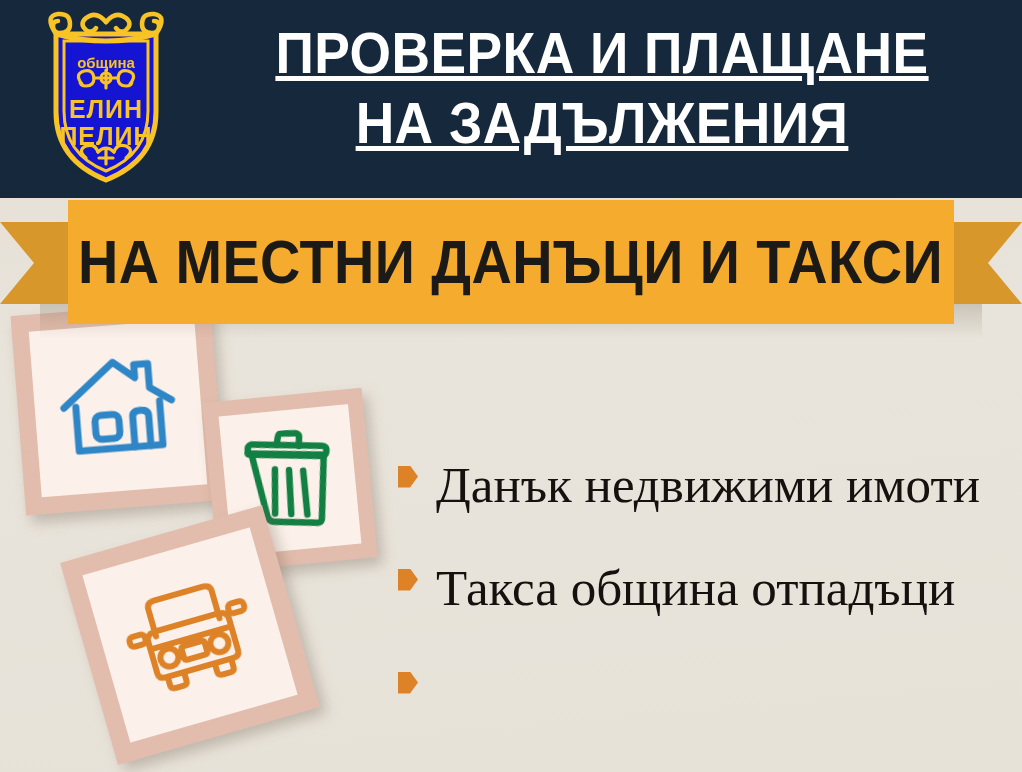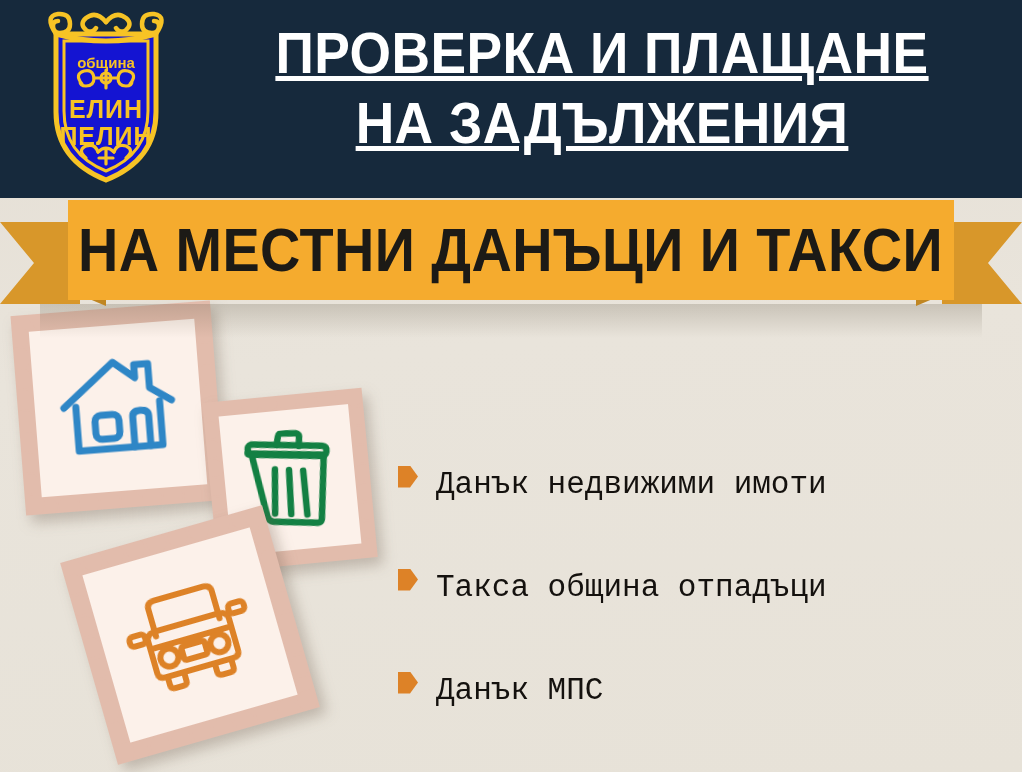--- a/index.html
+++ b/index.html
@@ -94,21 +94,21 @@
     background: #c08622;
     z-index: 2;
   }
   .ribbon-fold.left { left: 68px; clip-path: polygon(0 0, 38px 0, 38px 16px, 0 0); }
   .ribbon-fold.right { right: 68px; clip-path: polygon(0 0, 38px 0, 38px 0, 0 16px); }
   .ribbon-main {
     position: absolute;
     left: 68px;
     top: 2px;
     width: 886px;
-    height: 100px;
+    height: 124px;
     background: #f5ab2e;
     z-index: 3;
     display: flex;
     align-items: center;
     justify-content: center;
   }
   .ribbon-text {
     font-family: "Liberation Sans", sans-serif;
     font-weight: bold;
     font-size: 62px;
@@ -180,22 +180,22 @@
   }
   .bullet-marker {
     flex: 0 0 auto;
     width: 20px;
     height: 22px;
     margin-right: 18px;
     background: #dd8227;
     clip-path: polygon(0 0, 12px 0, 20px 11px, 12px 22px, 0 22px, 0 0);
   }
   .bullet-label {
-    font-family: Liberation Mono, monospace;
-    font-size: 31px;
+    font-family: Liberation Serif, serif;
+    font-size: 51px;
     line-height: 48px;
     color: #14110e;
     white-space: nowrap;
     margin-top: 16px;
   }
 </style>
 </head>
 <body>
 
 <div class="poster">
@@ -436,17 +436,16 @@
     <div class="bullet-row">
       <div class="bullet-marker"></div>
       <div class="bullet-label">Данък недвижими имоти</div>
     </div>
     <div class="bullet-row">
       <div class="bullet-marker"></div>
       <div class="bullet-label">Такса община отпадъци</div>
     </div>
     <div class="bullet-row">
       <div class="bullet-marker"></div>
-      <div class="bullet-label">Данък МПС</div>
     </div>
   </div>
 
 </div>
 
 </body></html>

